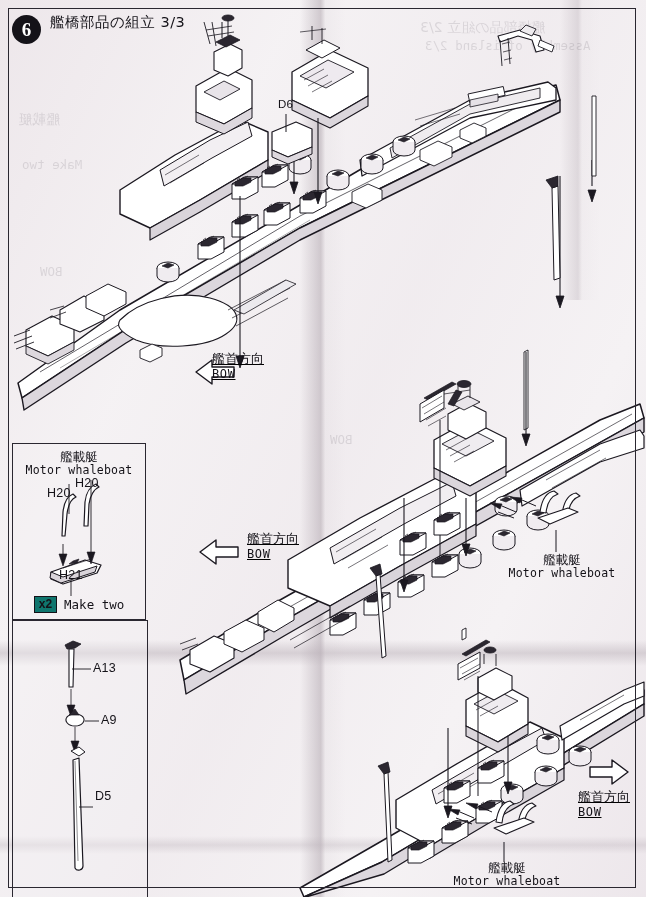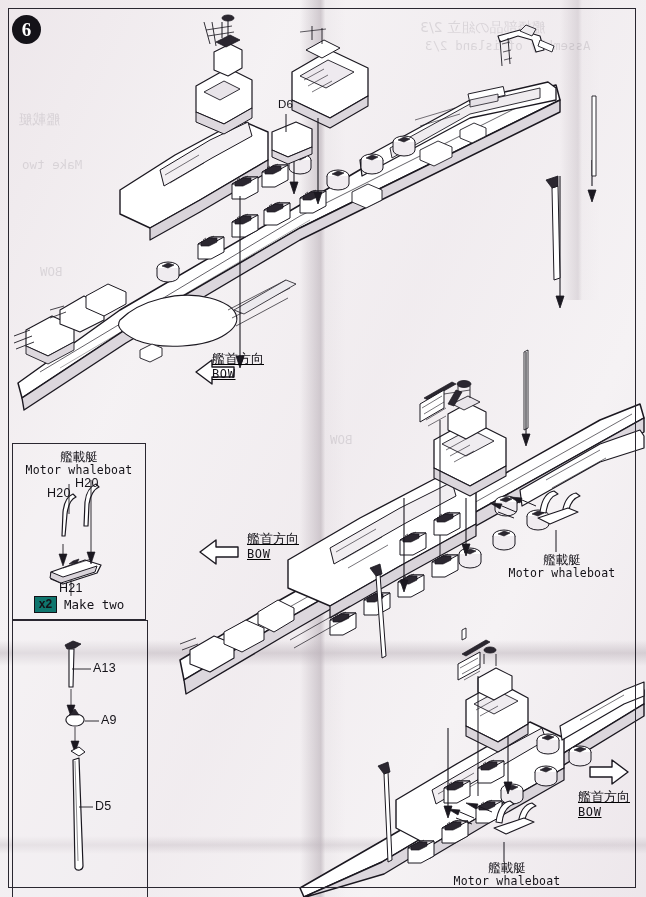--- a/index.html
+++ b/index.html
@@ -412,20 +412,21 @@
     <g stroke="#1b1820" fill="#ffffff" stroke-width="1.4" stroke-linejoin="round">
       <path d="M196,372 l16,-12 l0,7 l22,0 l0,10 l-22,0 l0,7 z"></path>
       <path d="M200,552 l16,-12 l0,7 l22,0 l0,10 l-22,0 l0,7 z"></path>
       <path d="M628,772 l-16,-12 l0,7 l-22,0 l0,10 l22,0 l0,7 z"></path>
     </g>
   </svg>
 
   <div class="header">
     <div class="step-badge">6</div>
     <div>
+      <div class="title-ja">艦橋部品の組立 3/3</div>
     </div>
   </div>
 
   <div class="plabel" style="left:278px;top:98px;font-size:11.5px;">D6</div>
 
   <div class="subbox" id="box-whaleboat">
     <div class="box-title" style="top:6px;">
       <div class="ja">艦載艇</div>
       <div class="en">Motor whaleboat</div>
     </div>
@@ -446,21 +447,21 @@
         <path d="M78,36 L78,112" stroke-width=".9" fill="none"></path>
         <path d="M74,108 l4,12 l4,-12 z" fill="#1b1820" stroke-width=".6"></path>
         <path d="M50,100 l0,14" stroke-width=".9" fill="none"></path>
         <path d="M46,110 l4,12 l4,-12 z" fill="#1b1820" stroke-width=".6"></path>
         <path d="M58,136 L58,152" stroke-width=".9" fill="none"></path>
       </g>
     </svg>
 
     <div class="plabel" style="left:34px;top:42px;">H20</div>
     <div class="plabel" style="left:62px;top:32px;">H20</div>
-    <div class="plabel" style="left:46px;top:137px;">H21</div>
+    <div class="plabel" style="left:46px;top:124px;">H21</div>
 
     <div class="maketwo" style="top:152px;">
       <span class="x2">x2</span>
       <span class="mt">Make two</span>
     </div>
   </div>
 
   <div class="subbox" id="box-mast">
     <svg width="136" height="268" viewBox="0 0 136 268" style="position:absolute;left:0;top:0;">
       <g stroke="#1b1820" fill="#ffffff" stroke-linejoin="round">
@@ -479,21 +480,21 @@
         <path d="M60,139 l6,-2 l4,108 c 0,4 -6,6 -8,2 z" stroke-width="1.2"></path>
         <path d="M62,140 l3,100" stroke-width=".5"></path>
 
         <path d="M59,48 L78,48" stroke-width=".9" fill="none"></path>
         <path d="M72,100 L86,100" stroke-width=".9" fill="none"></path>
         <path d="M66,186 L80,186" stroke-width=".9" fill="none"></path>
       </g>
     </svg>
     <div class="plabel" style="left:80px;top:40px;">A13</div>
     <div class="plabel" style="left:88px;top:92px;text-align:right;">A9</div>
-    <div class="plabel" style="left:82px;top:178px;">D5</div>
+    <div class="plabel" style="left:82px;top:168px;">D5</div>
   </div>
 
   <div class="bowlabel" style="left:212px;top:352px;">
     <div class="ja">艦首方向</div>
     <div class="en">BOW</div>
   </div>
 
   <div class="bowlabel" style="left:247px;top:532px;">
     <div class="ja">艦首方向</div>
     <div class="en">BOW</div>

